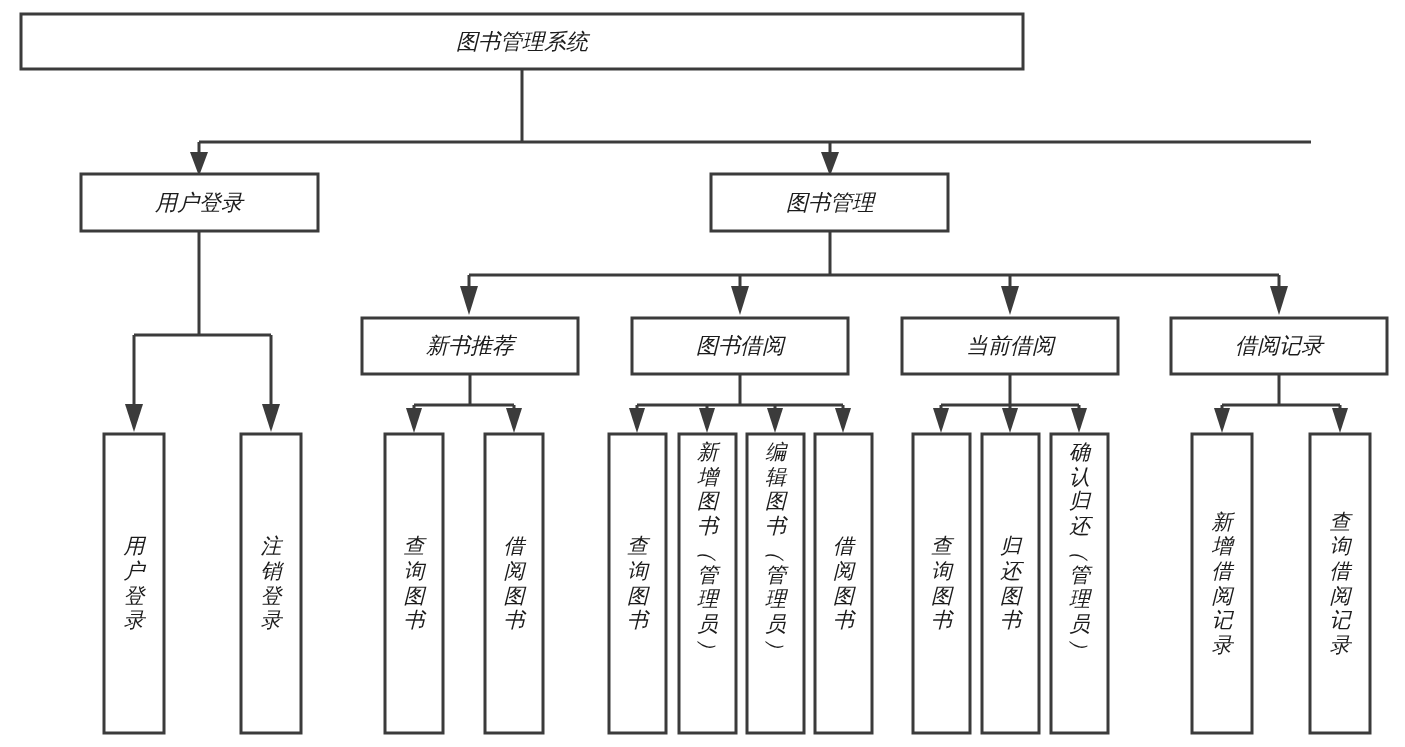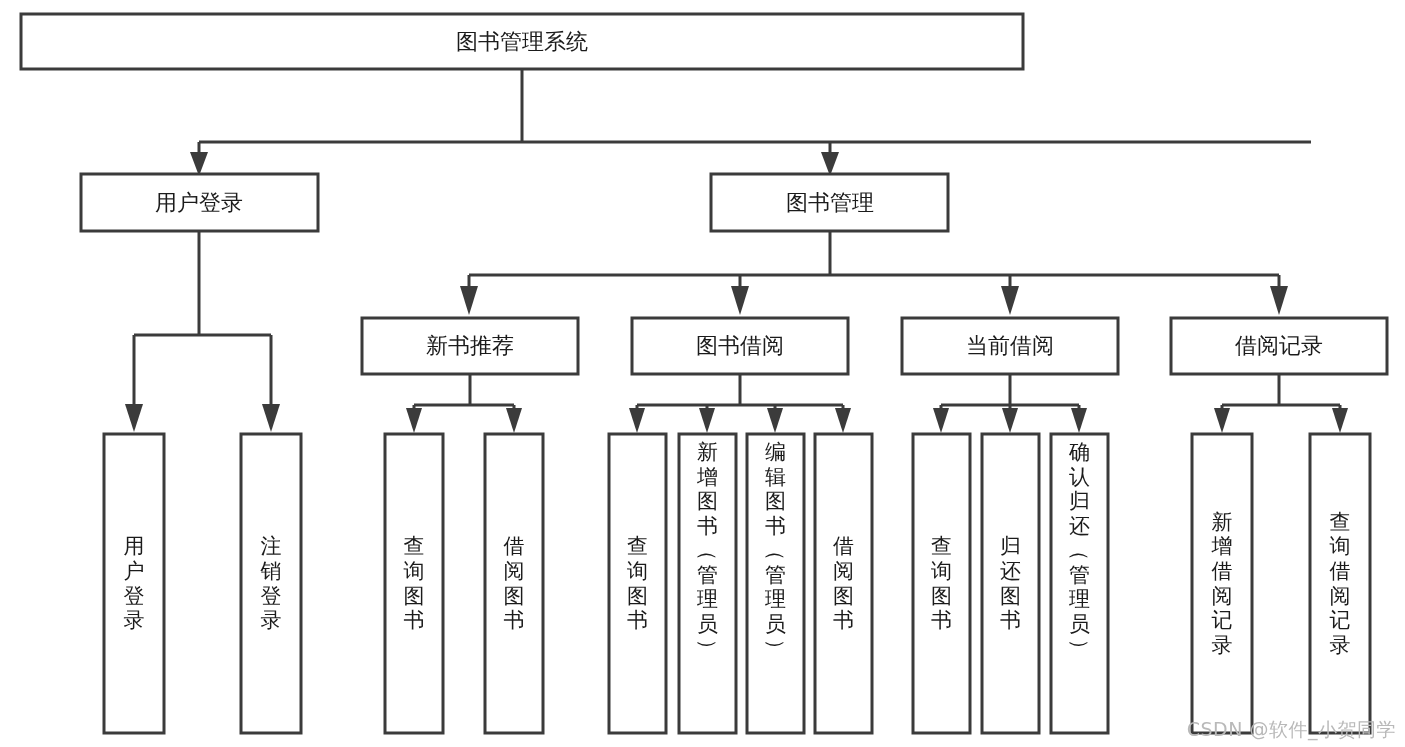--- a/index.html
+++ b/index.html
@@ -11,20 +11,21 @@
     width: 1405px;
     height: 747px;
     font-family: "DejaVu Sans", "Liberation Sans", sans-serif;
     overflow: hidden;
   }
   #diagram-root {
     position: relative;
     width: 1404px;
     height: 747px;
     background: #ffffff;
+    font-style: italic;
   }
   svg.canvas {
     position: absolute;
     top: 0;
     left: 0;
     width: 1405px;
     height: 747px;
   }
   .node-box {
     fill: #ffffff;
@@ -310,15 +311,14 @@
     </div>
   <div class="vlabel-wrap" style="left:1310px; top:434px; width:60px; height:299px;">
       <span class="vlabel-char">查</span>
       <span class="vlabel-char">询</span>
       <span class="vlabel-char">借</span>
       <span class="vlabel-char">阅</span>
       <span class="vlabel-char">记</span>
       <span class="vlabel-char">录</span>
     </div>
 
-  <div class="watermark">CSDN @软件_小贺同学</div>
 
 </div>
 
 </body></html>

